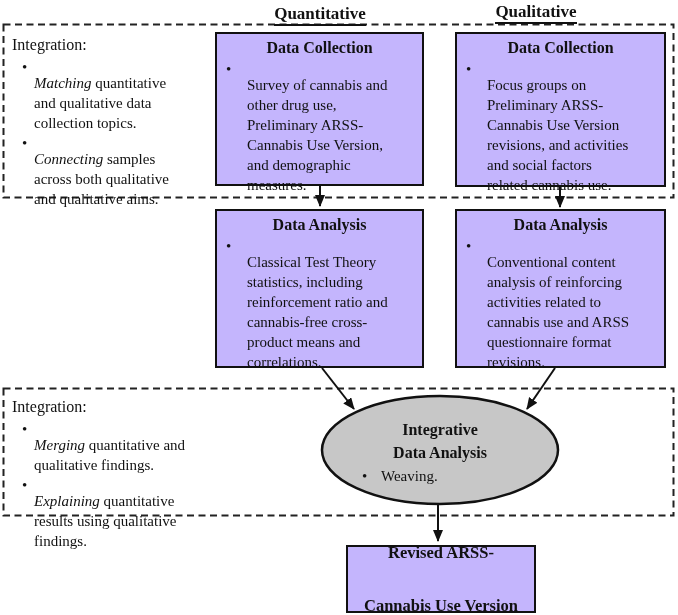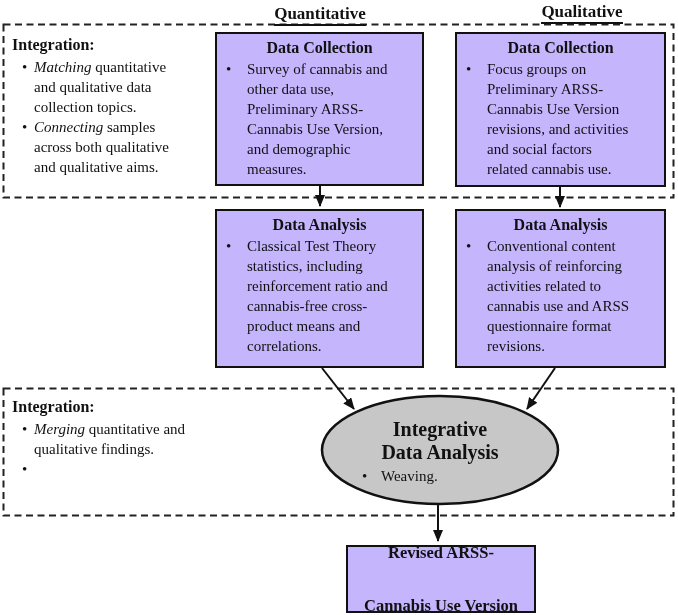--- a/index.html
+++ b/index.html
@@ -12,27 +12,27 @@
   .hdr{font-size:17px;font-weight:bold;text-align:center;}
   .hdr .ul{border-bottom:2px solid #111;padding-bottom:1px;}
   .graybox{
     background:#c4b5fd;border:2.5px solid #111;box-sizing:border-box;
   }
   .boxtitle{font-size:16px;font-weight:bold;text-align:center;line-height:21px;margin-top:3px;}
   .brow{display:flex;align-items:flex-start;font-size:15px;line-height:20px;}
   .graybox .brow{padding-left:9px;padding-right:6px;margin-top:1px;}
   .marker{flex:0 0 auto;width:21px;}
   .intblock .marker{width:12px;}
-  .pre{white-space:pre-line;}
+  .pre{white-space:pre-line;margin-top:16px;}
   .it{font-style:italic;}
   .intblock{font-size:15px;line-height:20px;}
-  .intblock .title{font-size:16px;font-weight:bold;line-height:21px;margin-bottom:2px;}
+  .intblock .title{font-size:16px;font-weight:normal;line-height:21px;margin-bottom:2px;}
   .intblock .brow{padding-left:10px;}
   .elltext{text-align:center;z-index:1;}
-  .elltitle{font-size:20px;font-weight:bold;line-height:23px;}
+  .elltitle{font-size:16px;font-weight:bold;line-height:23px;}
   .ellrow{display:flex;align-items:flex-start;font-size:15px;line-height:20px;text-align:left;margin-left:40px;margin-top:2px;}
   .ellrow .marker{width:19px;}
   .finalbox{
     display:flex;flex-direction:column;align-items:center;justify-content:center;
     font-size:16.5px;font-weight:bold;line-height:22px;gap:31px;
   }
 </style>
 </head>
 <body>
 
@@ -54,21 +54,21 @@
     <line x1="320" y1="185" x2="320" y2="206" stroke="#111" stroke-width="2" marker-end="url(#arr)"></line>
     <line x1="560" y1="186" x2="560" y2="207" stroke="#111" stroke-width="2" marker-end="url(#arr)"></line>
     <line x1="322" y1="368" x2="354" y2="409" stroke="#111" stroke-width="2" marker-end="url(#arr)"></line>
     <line x1="555" y1="368" x2="527" y2="409" stroke="#111" stroke-width="2" marker-end="url(#arr)"></line>
     <line x1="438" y1="504" x2="438" y2="541" stroke="#111" stroke-width="2" marker-end="url(#arr)"></line>
   </svg>
 
   <div class="abs hdr" style="left:250px;top:4px;width:140px;">
     <span class="ul">Quantitative</span>
   </div>
-  <div class="abs hdr" style="left:512px;top:2px;width:140px;">
+  <div class="abs hdr" style="left:466px;top:2px;width:140px;">
     <span class="ul">Qualitative</span>
   </div>
 
   <div class="abs intblock" style="left:12px;top:34px;width:202px;">
     <div class="title">Integration:</div>
     <div class="brow">
       <span class="marker">•</span>
       <span class="pre"><span class="it">Matching</span><span> quantitative
 and qualitative data
 collection topics.</span></span>
@@ -79,21 +79,21 @@
 across both qualitative
 and qualitative aims.</span></span>
     </div>
   </div>
 
   <div class="abs graybox" style="left:215px;top:32px;width:209px;height:154px;">
     <div class="boxtitle">Data Collection</div>
     <div class="brow">
       <span class="marker">•</span>
       <span class="pre">Survey of cannabis and
-other data use,
+other drug use,
 Preliminary ARSS-
 Cannabis Use Version,
 and demographic
 measures.</span>
     </div>
   </div>
 
   <div class="abs graybox" style="left:455px;top:32px;width:211px;height:155px;">
     <div class="boxtitle">Data Collection</div>
     <div class="brow">
@@ -135,20 +135,23 @@
 
   <div class="abs intblock" style="left:12px;top:396px;width:235px;">
     <div class="title">Integration:</div>
     <div class="brow">
       <span class="marker">•</span>
       <span class="pre"><span class="it">Merging</span><span> quantitative and
 qualitative findings.</span></span>
     </div>
     <div class="brow">
       <span class="marker">•</span>
+      <span class="pre"><span class="it">Explaining</span><span> quantitative
+results using qualitative
+findings.</span></span>
     </div>
   </div>
 
   <div class="abs elltext" style="left:322px;top:418px;width:236px;">
     <div class="elltitle">Integrative</div>
     <div class="elltitle">Data Analysis</div>
     <div class="ellrow">
       <span class="marker">•</span>
       <span>Weaving.</span>
     </div>

